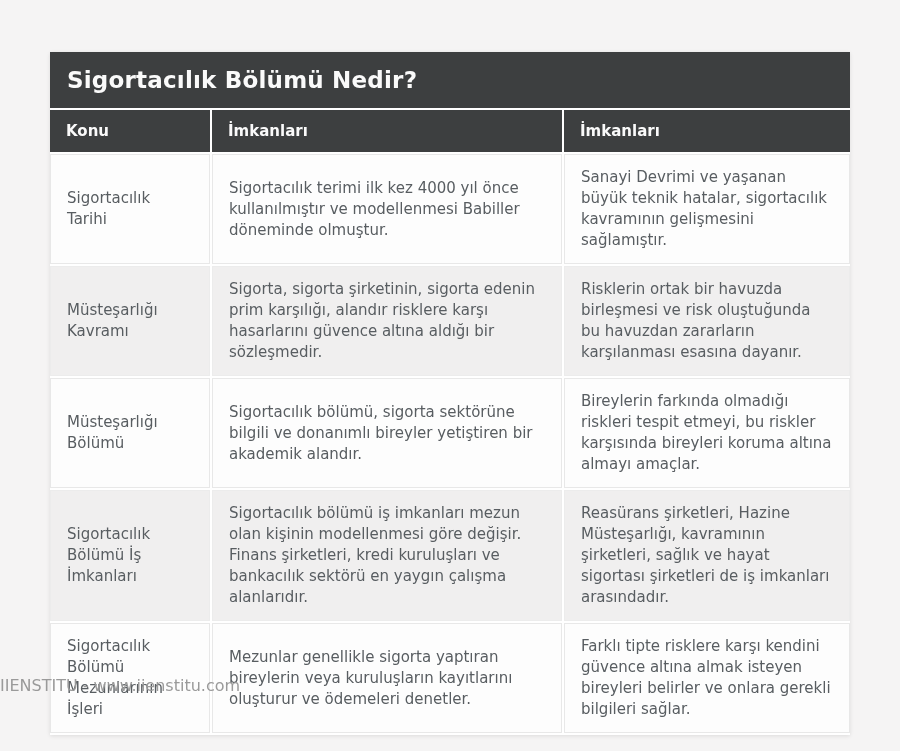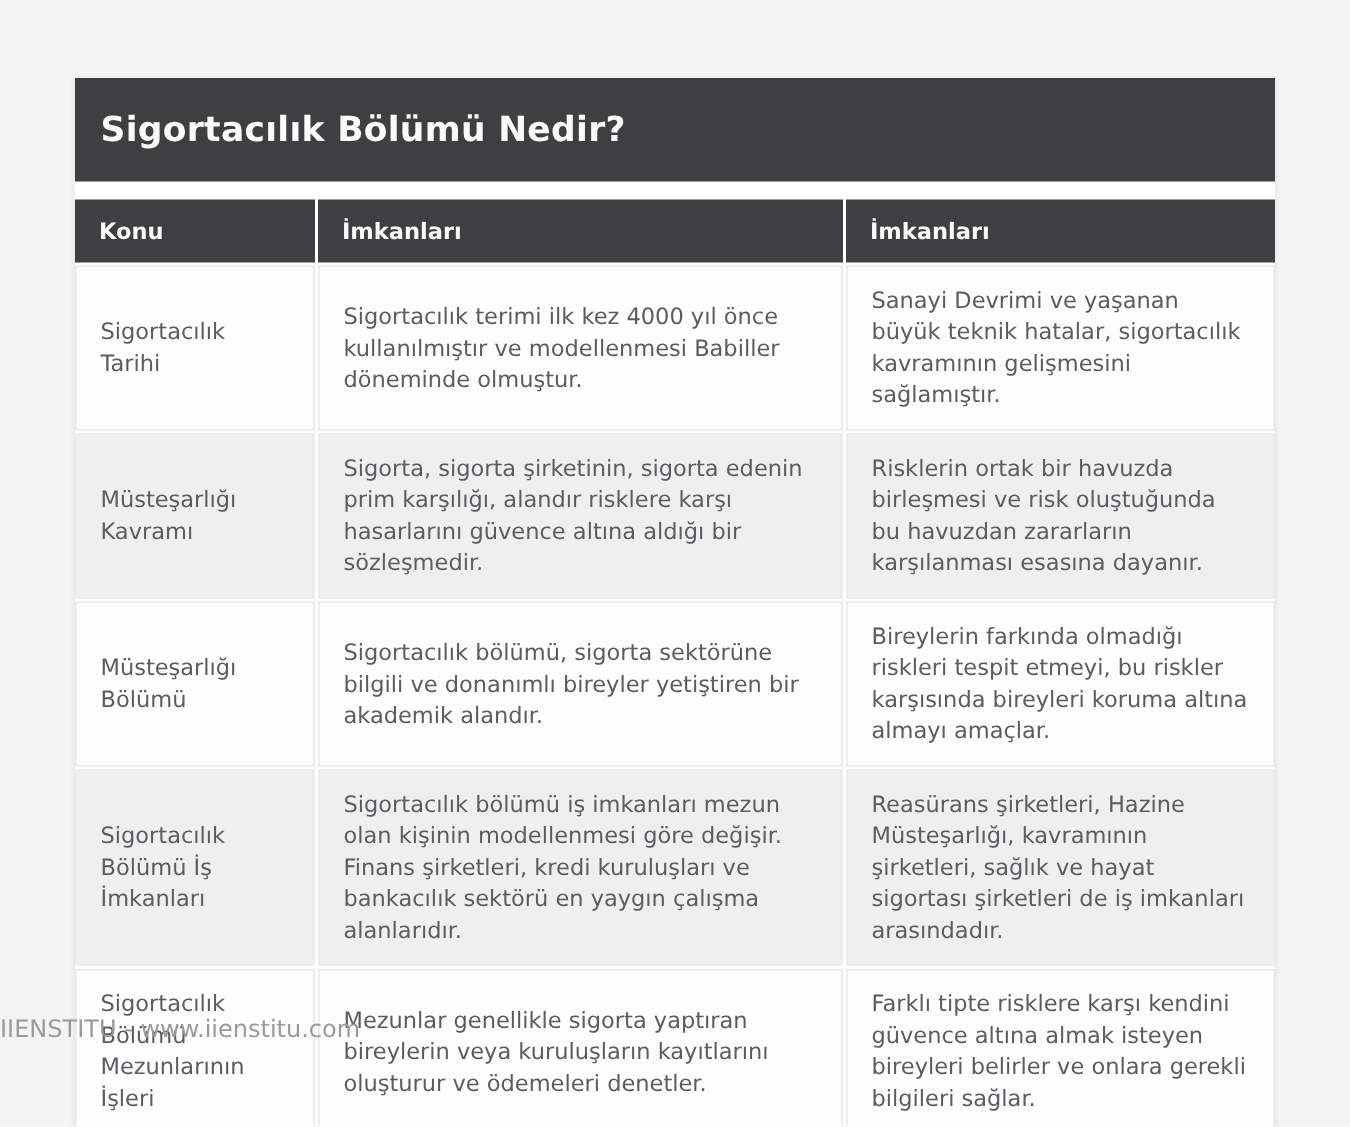--- a/index.html
+++ b/index.html
@@ -18,38 +18,37 @@
   }
   .card {
     position: absolute;
     left: 50px;
     top: 52px;
     width: 800px;
     background: #ffffff;
     box-shadow: 0 1px 4px rgba(0,0,0,0.10);
   }
   .title-bar {
-    height: 69px;
+    height: 56px;
     background: #3d3f40;
     color: #fafafa;
     display: flex;
     align-items: center;
     padding: 0 17px;
     font-size: 23px;
     font-weight: 700;
     letter-spacing: 0.2px;
     box-sizing: border-box;
   }
   table.info-table {
     width: calc(100% + 4px);
     margin-left: -2px;
     border-collapse: separate;
     border-spacing: 2px;
     table-layout: fixed;
-    margin-top: 10px;
   }
   col.c1 { width: 160px; }
   col.c2 { width: 350px; }
   col.c3 { width: auto; }
   th {
     background: #3d3f40;
     color: #fafafa;
     font-size: 15px;
     font-weight: 700;
     text-align: left;

